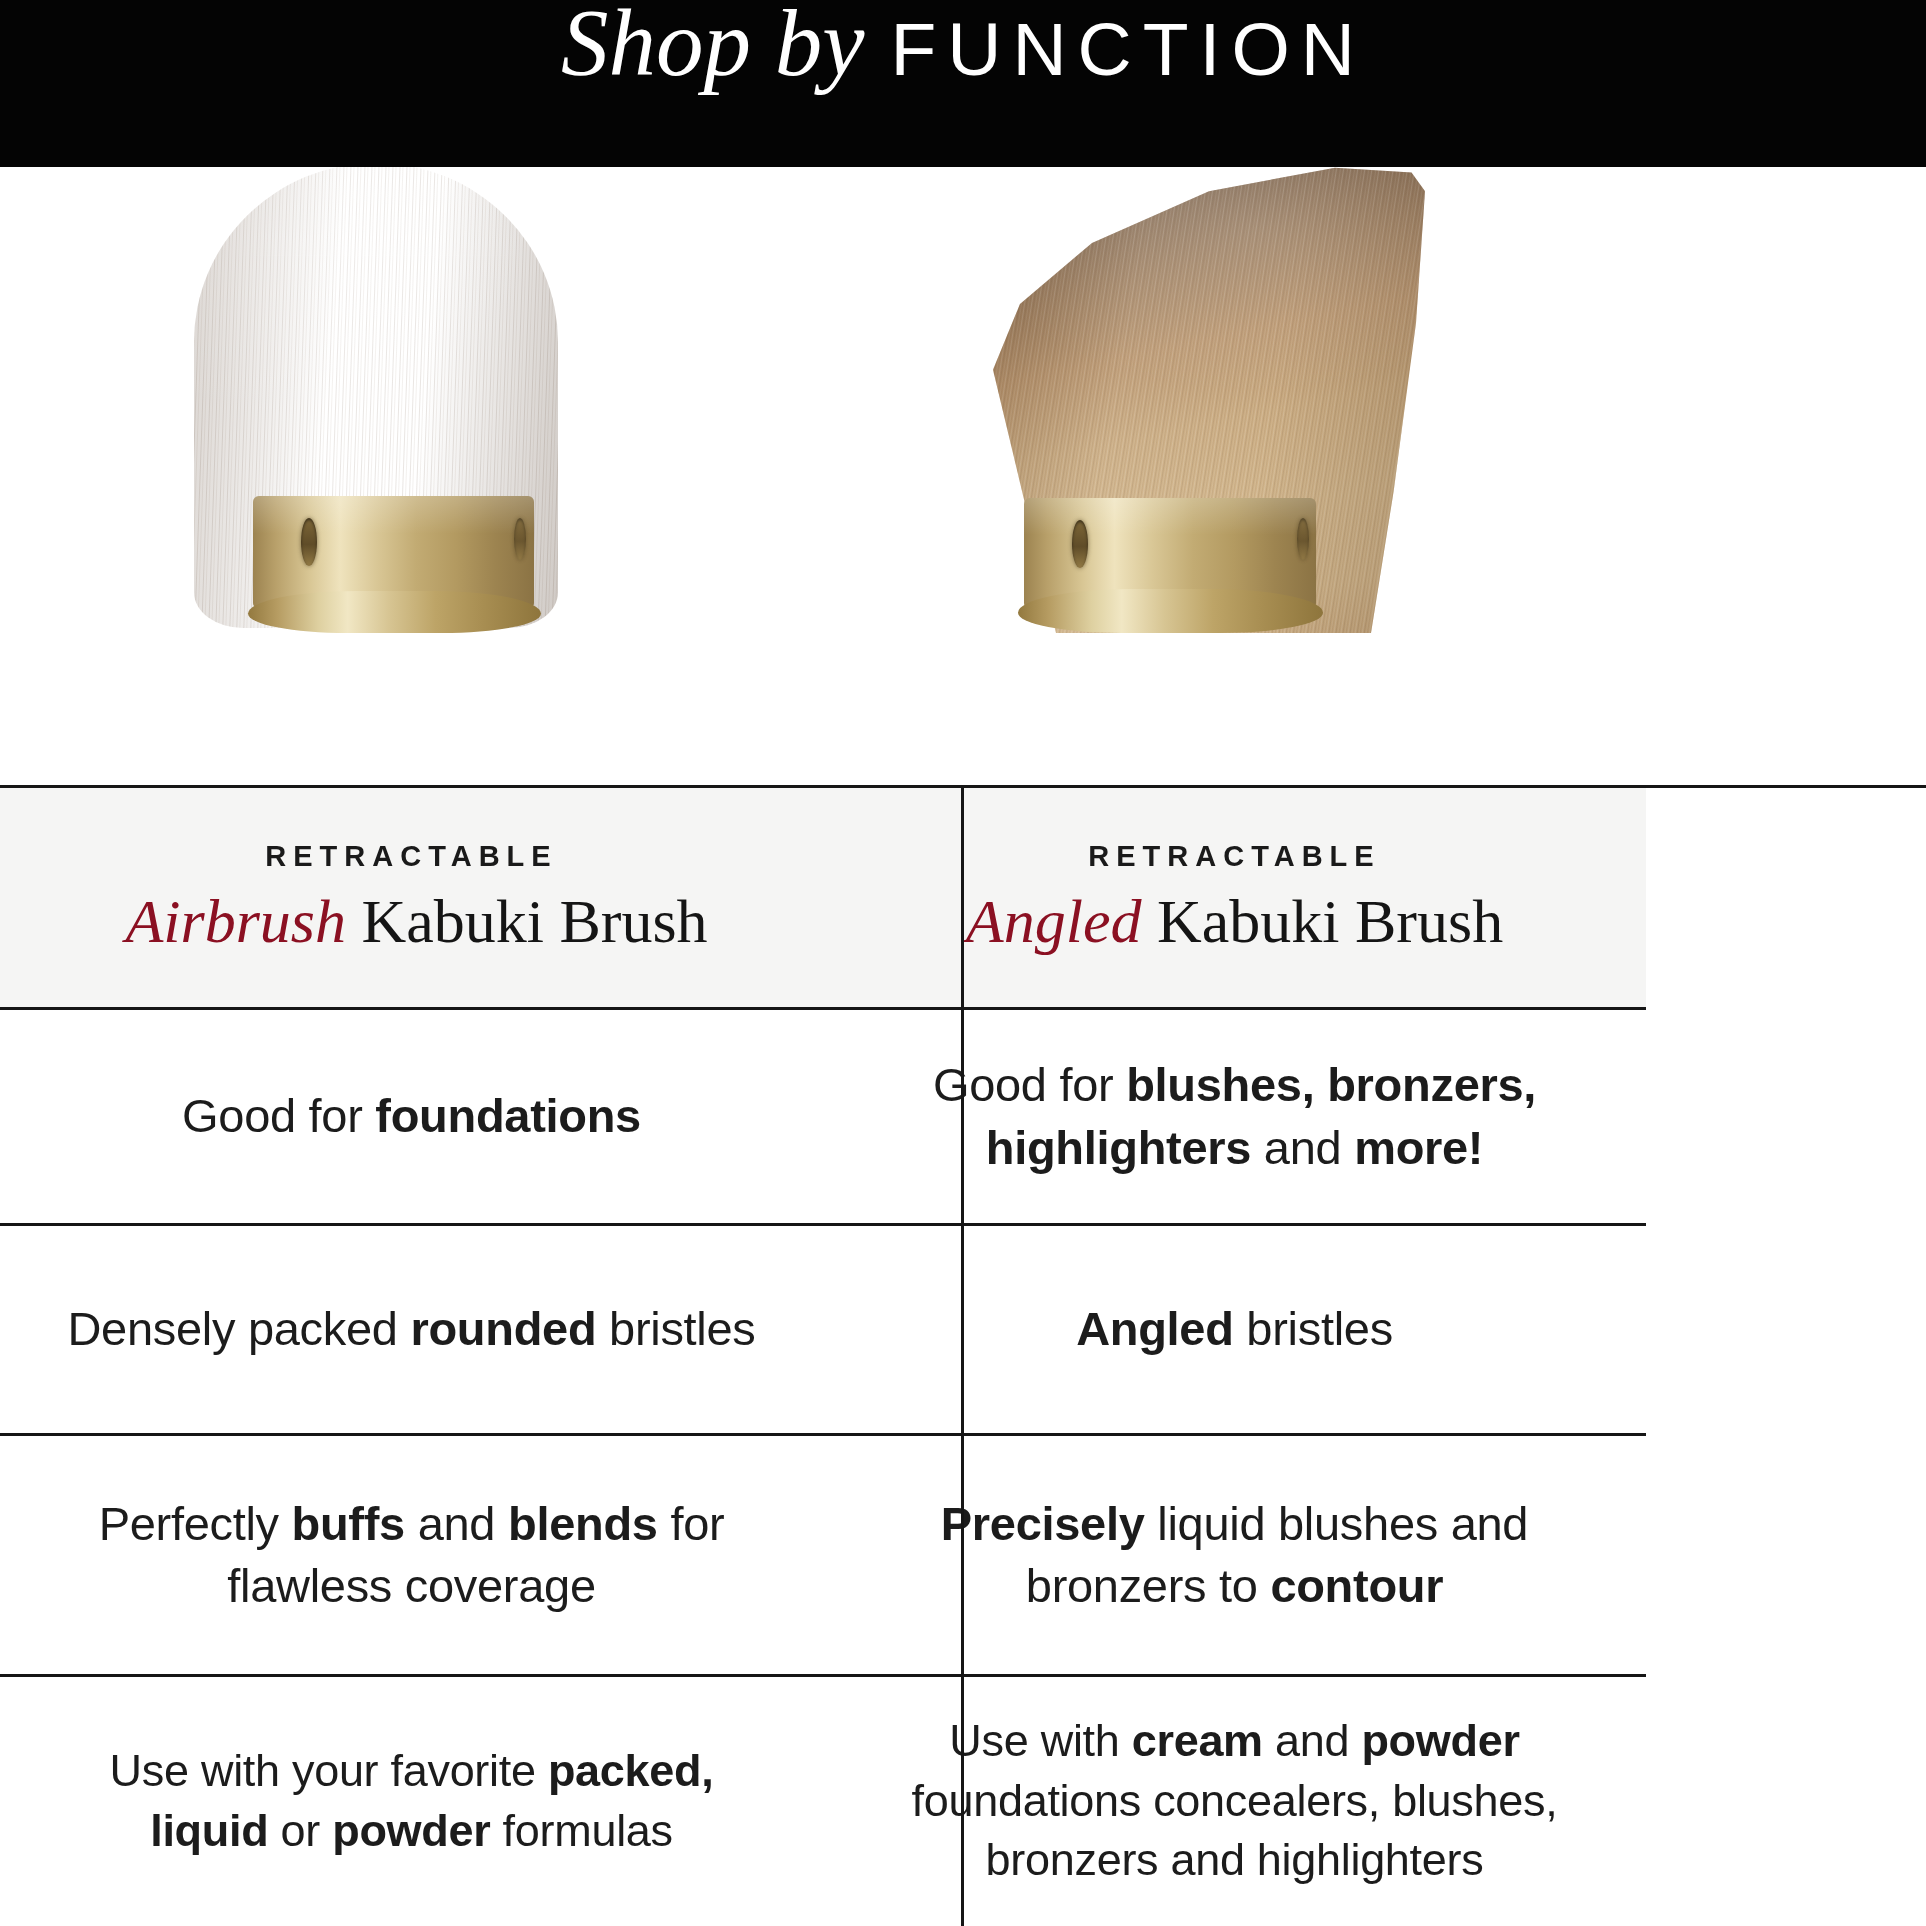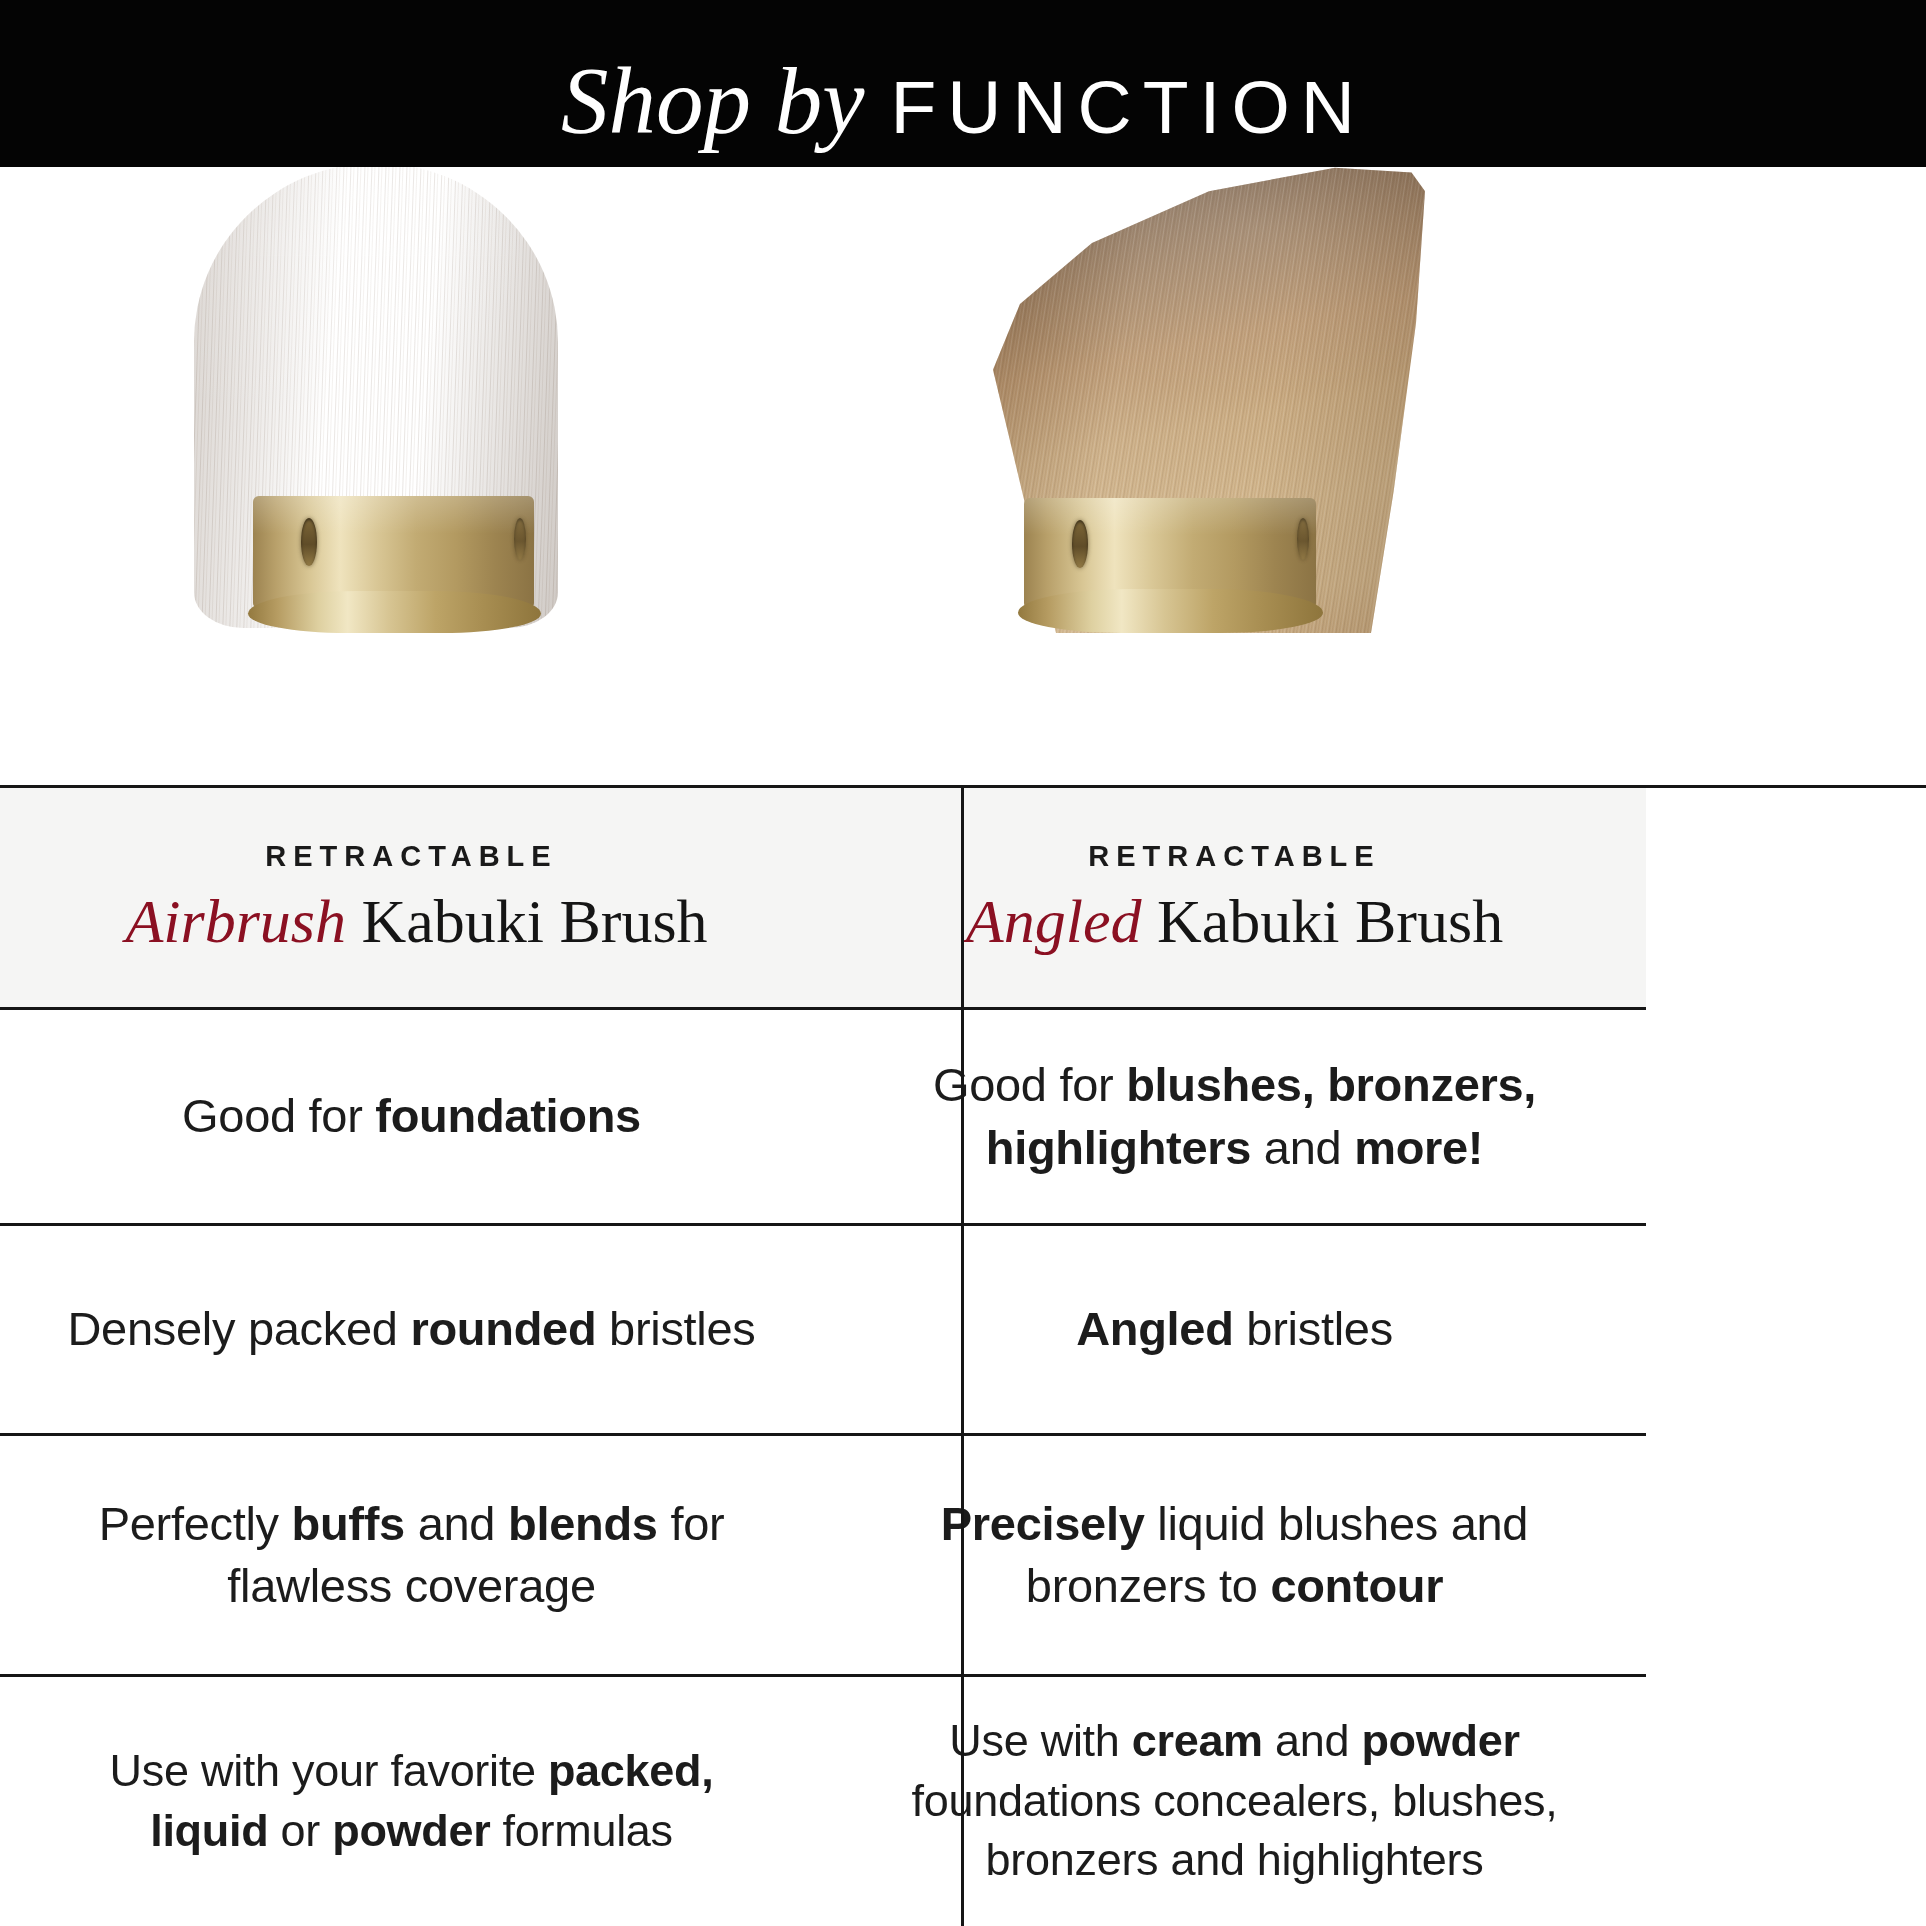--- a/index.html
+++ b/index.html
@@ -14,21 +14,21 @@
     position:relative;
     width:1927px; height:1927px;
     background:#ffffff;
   }
 
   
   .header-band {
     position:absolute; left:0; top:0;
     width:1927px; height:210px;
     background:#040404;
-    display:flex; align-items:center; justify-content:center;
+    display:flex; align-items:flex-start; justify-content:center;
   }
   .header-title {
     display:flex; align-items:baseline;
     white-space:nowrap;
     transform:translateY(-4px);
   }
   .header-script {
     font-family:"Liberation Serif", serif;
     font-style:italic;
     font-size:95px;

